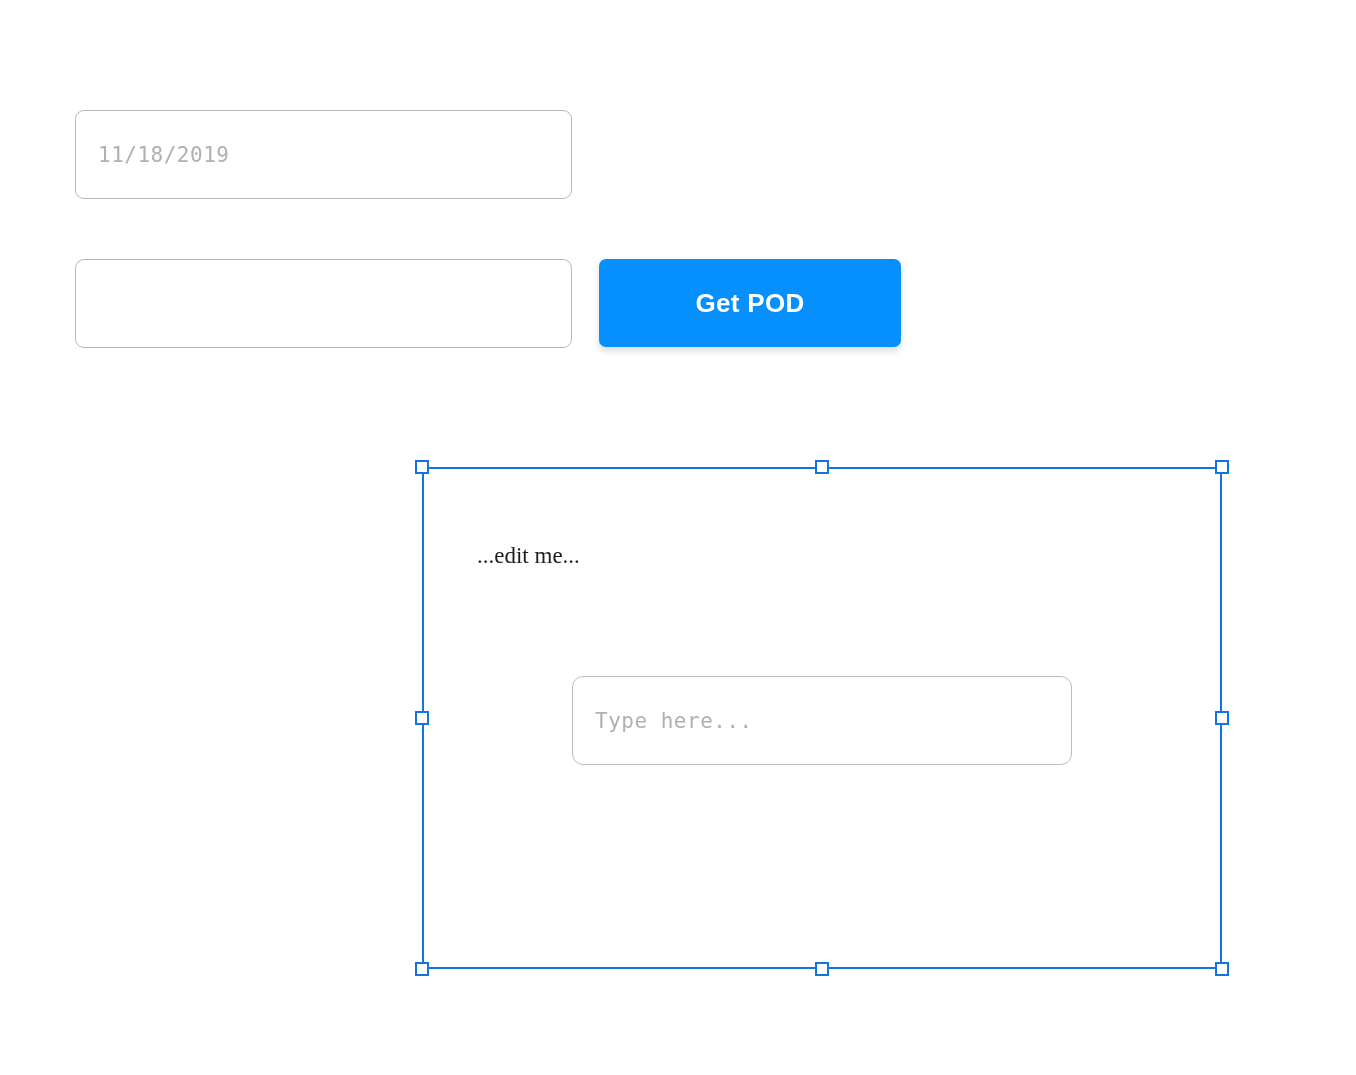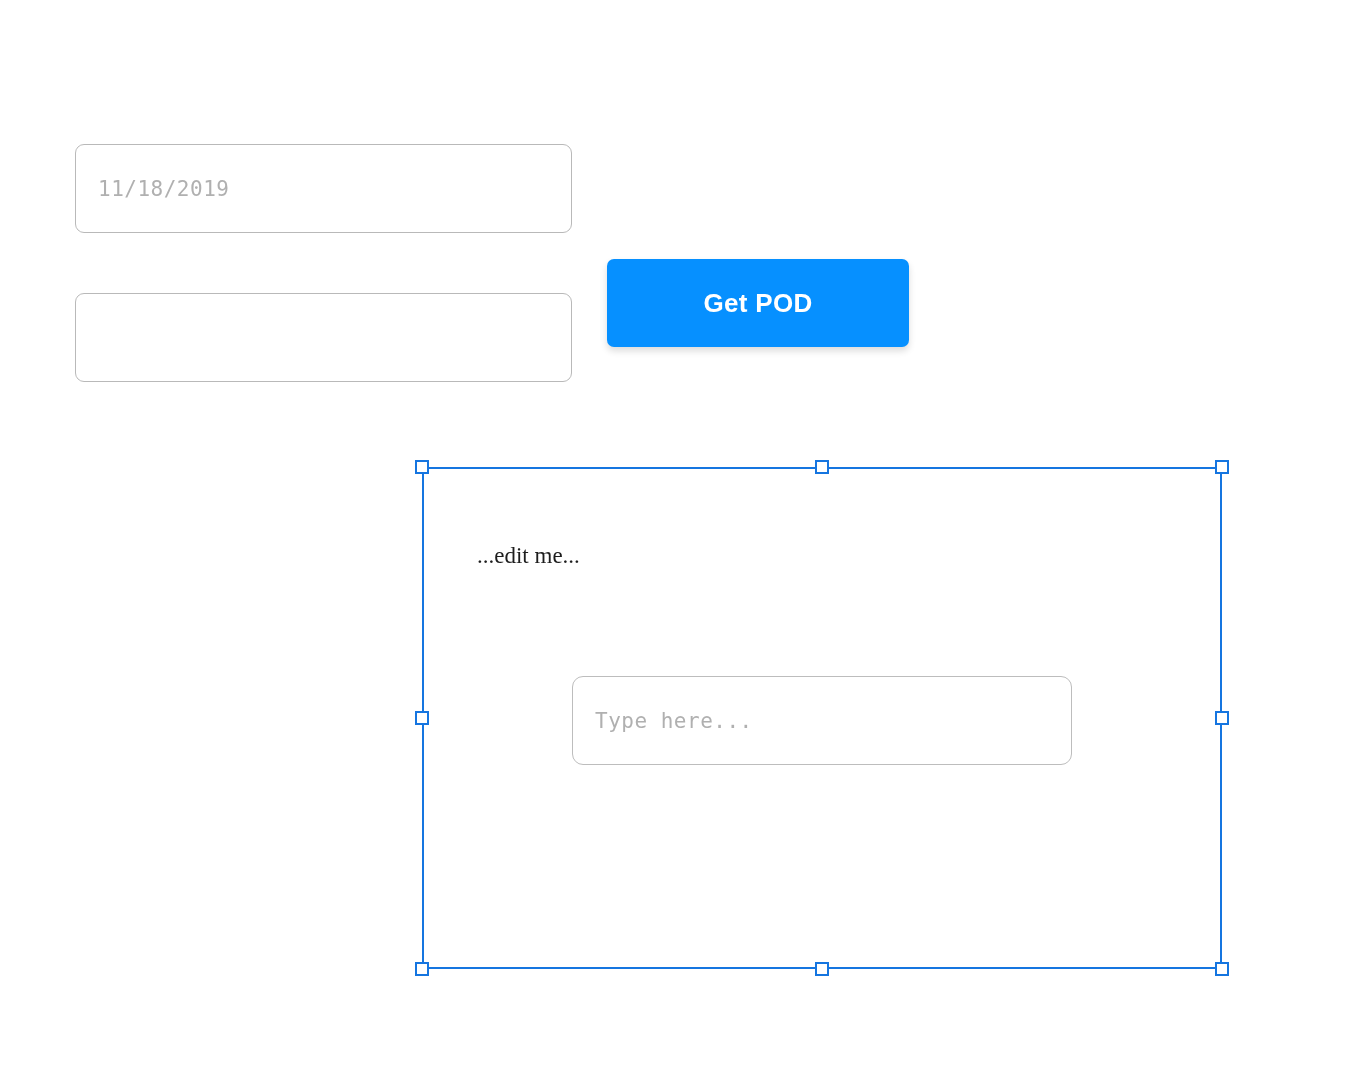--- a/index.html
+++ b/index.html
@@ -26,21 +26,20 @@
     position: absolute;
     box-sizing: border-box;
     background: #ffffff;
     border: 1.5px solid #b9b9b9;
     border-radius: 9px;
     font-family: "DejaVu Sans Mono", "Liberation Mono", monospace;
     font-size: 21px;
     color: #333333;
     padding: 16px 22px;
     outline: none;
-    margin-top: 34px;
   }
   .field::placeholder {
     color: #b0b0b0;
     opacity: 1;
     font-family: "DejaVu Sans Mono", "Liberation Mono", monospace;
     letter-spacing: 0.5px;
   }
 
   #date-field {
     left: 75px;
@@ -66,21 +65,20 @@
     background: #0690ff;
     border: none;
     border-radius: 7px;
     color: #ffffff;
     font-family: "Liberation Sans", sans-serif;
     font-size: 26px;
     font-weight: bold;
     letter-spacing: 0.3px;
     cursor: pointer;
     box-shadow: 0 4px 7px rgba(0, 0, 0, 0.14);
-    margin-left: 8px;
   }
 
   
   .selection {
     position: absolute;
     left: 422px;
     top: 467px;
     width: 800px;
     height: 502px;
   }

